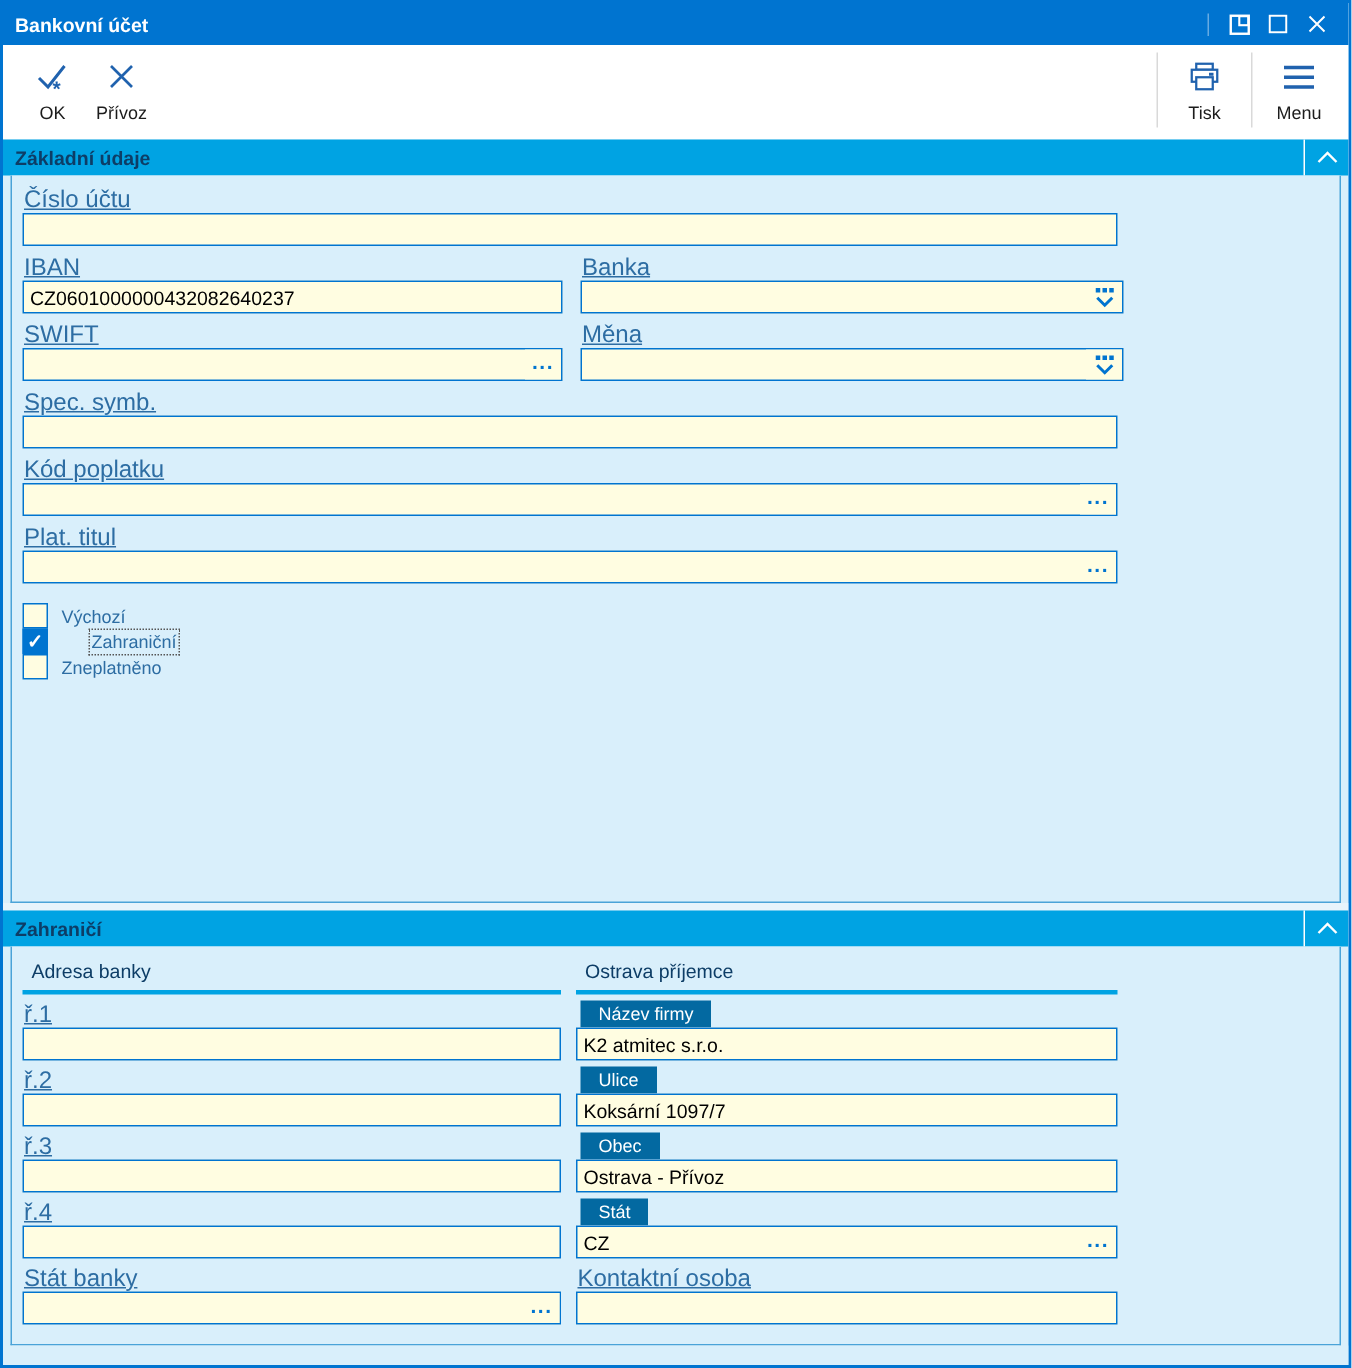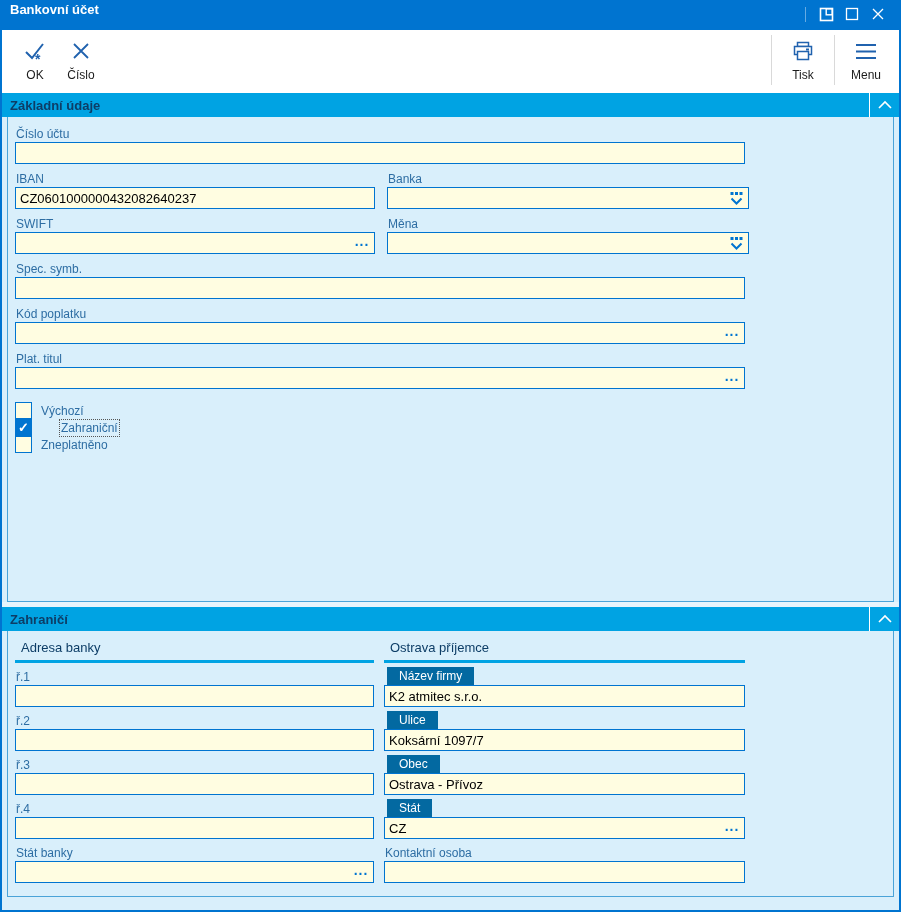--- a/index.html
+++ b/index.html
@@ -2,21 +2,21 @@
 <html><head>
 <meta charset="utf-8">
 <style>
   * { margin:0; padding:0; box-sizing:border-box; }
   body { font-family:"Liberation Sans", sans-serif; background:#f0f0f0; }
   .window {
     width:901px; height:912px; border:2px solid #0074d0; background:#d9effb;
     display:flex; flex-direction:column; overflow:hidden;
   }
   
-  .titlebar { height:28px; background:#0074d0; display:flex; align-items:flex-start; flex:0 0 auto; }
+  .titlebar { height:28px; background:#0074d0; display:flex; align-items:center; flex:0 0 auto; }
   .titlebar .title { flex:1; color:#fff; font-weight:bold; font-size:13px; padding-left:8px; }
   .win-btns { display:flex; align-items:center; padding-right:8px; }
   .win-sep { width:1px; height:15px; background:rgba(255,255,255,.4); margin:0 7px 0 0; }
   .win-btn { width:26px; height:24px; display:flex; align-items:center; justify-content:center; cursor:pointer; }
   
   .toolbar { height:63px; background:#fff; display:flex; align-items:stretch; flex:0 0 auto; padding:0 10px 3px 10px; }
   .tbtn { display:flex; flex-direction:column; align-items:center; justify-content:center; gap:3px;
           min-width:46px; padding:0 4px; font-size:12px; color:#1c1c1c; cursor:pointer; }
   .tspacer { flex:1; }
   .tsep { width:1px; background:#d9d9d9; margin:5px 8px; }
@@ -25,21 +25,21 @@
   .sec-hd .t { flex:1; color:#0d3d66; font-weight:bold; font-size:13px; padding-left:8px; }
   .collapse { width:30px; height:24px; border-left:1px solid #fff; display:flex; align-items:center; justify-content:center; cursor:pointer; }
   .sec-gap { height:5px; background:#e7f4fc; flex:0 0 auto; }
   
   .sec-body { margin:0 5px; border:1px solid #4aa3d8; border-top:none; background:#d9effb; }
   .body1 { height:485px; padding:5px 0 0 7px; flex:0 0 auto; }
   .body2 { height:266px; padding:0 0 0 7px; flex:0 0 auto; }
   .form { width:730px; }
   .fgroup { margin-top:8px; }
   .fgroup:first-child { margin-top:5px; }
-  .flabel { display:block; font-size:12px; color:#2d6da3; line-height:14px; margin:0 0 1px 1px; }
+  .flabel { display:block; font-size:16px; color:#2d6da3; line-height:14px; margin:0 0 1px 1px;text-decoration:underline; }
   .field { position:relative; height:22px; }
   .field input {
     width:100%; height:22px; border:1px solid #0074d0; background:#fffde1;
     font:13px "Liberation Sans", sans-serif; padding:0 4px; color:#000; outline:none;
   }
   .field.has-icon input { padding-right:26px; }
   .icon-btn { position:absolute; right:1px; top:1px; width:24px; height:20px;
               display:flex; align-items:center; justify-content:center; cursor:pointer; background:#fffde1; }
   .ellipsis { color:#0074d0; font-weight:bold; font-size:14px; line-height:6px; letter-spacing:1px; padding-bottom:5px; }
   .two-col { display:grid; grid-template-columns:360px 362px; column-gap:8px; width:730px;gap:12px; }
@@ -105,21 +105,21 @@
           </svg>
       </span>
       <span>OK</span>
     </div>
     <div class="tbtn">
       <span>
         <svg width="26" height="26" viewBox="0 0 26 26">
             <path d="M6 5 L20 19 M20 5 L6 19" stroke="#2062ae" stroke-width="1.8" fill="none"></path>
           </svg>
       </span>
-      <span>Číslo</span>
+      <span>Přívoz</span>
     </div>
     <div class="tspacer"></div>
     <div class="tsep"></div>
     <div class="tbtn">
       <span>
         <svg width="26" height="26" viewBox="0 0 26 26">
           <rect x="7.5" y="3.5" width="11" height="4" fill="#fff" stroke="#2062ae" stroke-width="1.5"></rect>
           <rect x="4.5" y="7.5" width="17" height="8" fill="#fff" stroke="#2062ae" stroke-width="1.5"></rect>
           <rect x="16" y="9.5" width="3" height="2" fill="#2062ae"></rect>
           <rect x="7.5" y="12.5" width="11" height="8" fill="#fff" stroke="#2062ae" stroke-width="1.5"></rect>

